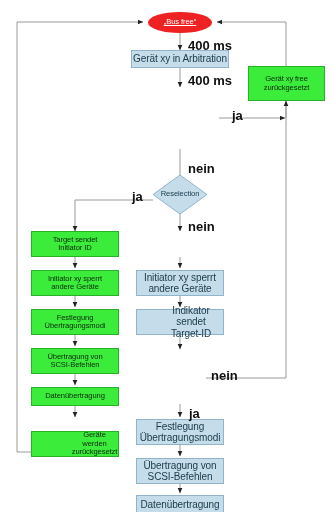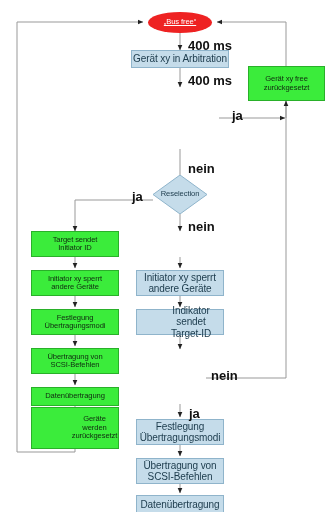--- a/index.html
+++ b/index.html
@@ -183,21 +183,21 @@
     <span>
       <span>Übertragung von</span>
       <span class="ln2">SCSI-Befehlen</span>
     </span>
   </div>
 
   <div class="node proc-green" style="left:31px; top:387px; width:88px; height:19px;">
     <span>Datenübertragung</span>
   </div>
 
-  <div class="node proc-green" style="left:31px; top:407px; width:88px; height:42px;padding-left:39px;">
+  <div class="node proc-green" style="left:31px; top:431px; width:88px; height:26px;padding-left:39px;">
     <span>
       <span>Geräte werden</span>
       <span class="ln2">zurückgesetzt</span>
     </span>
   </div>
 
 
   <div class="node proc" style="left:136px; top:270px; width:88px; height:26px;">
     <span>
       <span>Initiator xy sperrt</span>

